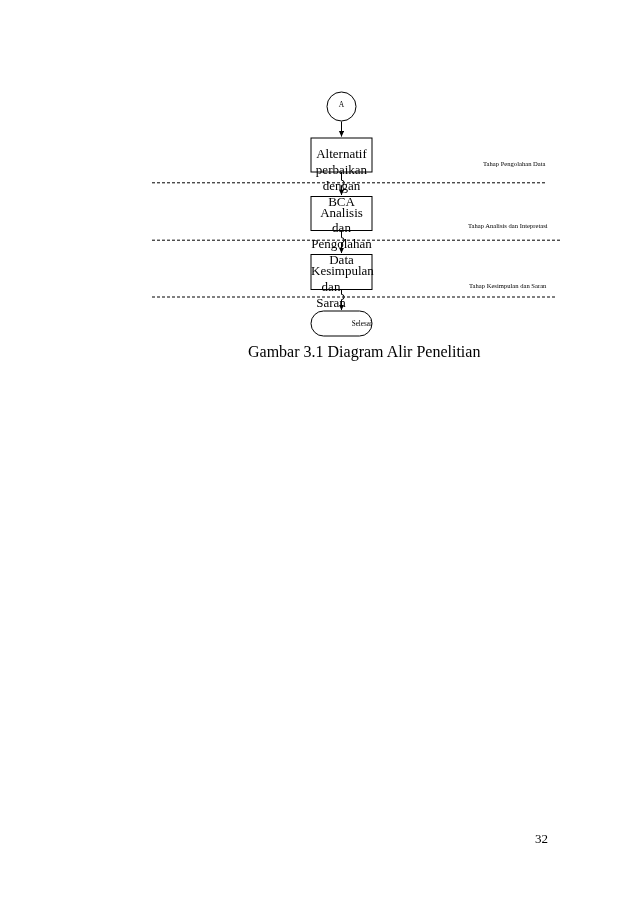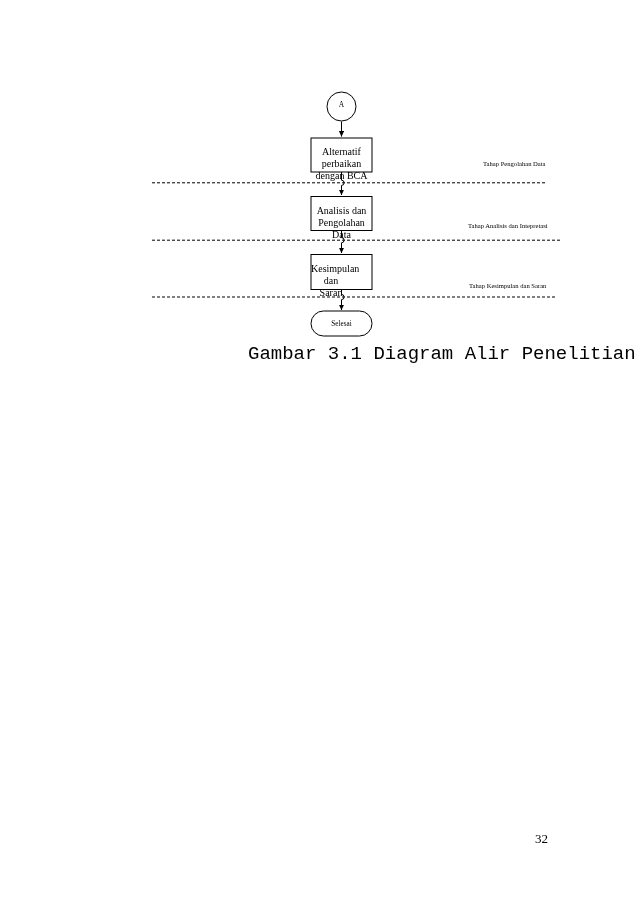--- a/index.html
+++ b/index.html
@@ -43,40 +43,41 @@
     font-family: "Liberation Serif", "DejaVu Serif", serif;
     white-space: pre-line;
     pointer-events: none;
   }
 
   .connector-label {
     font-size: 7.5px;
   }
 
   .process-text {
-    font-size: 10px;
+    font-size: 13px;
   }
 
   .terminator-text {
     font-size: 7.2px;
+    text-align: right;
   }
 
   .phase-label {
     position: absolute;
     font-size: 6.6px;
     color: #000;
     font-family: "Liberation Serif", "DejaVu Serif", serif;
     white-space: nowrap;
   }
 
   .caption {
     position: absolute;
-    font-size: 19px;
+    font-size: 16px;
     color: #000;
-    font-family: Liberation Mono, monospace;
+    font-family: Liberation Serif, serif;
     white-space: nowrap;
   }
 
   .page-number {
     position: absolute;
     font-size: 13px;
     color: #000;
     font-family: "Liberation Serif", "DejaVu Serif", serif;
   }
 </style>

